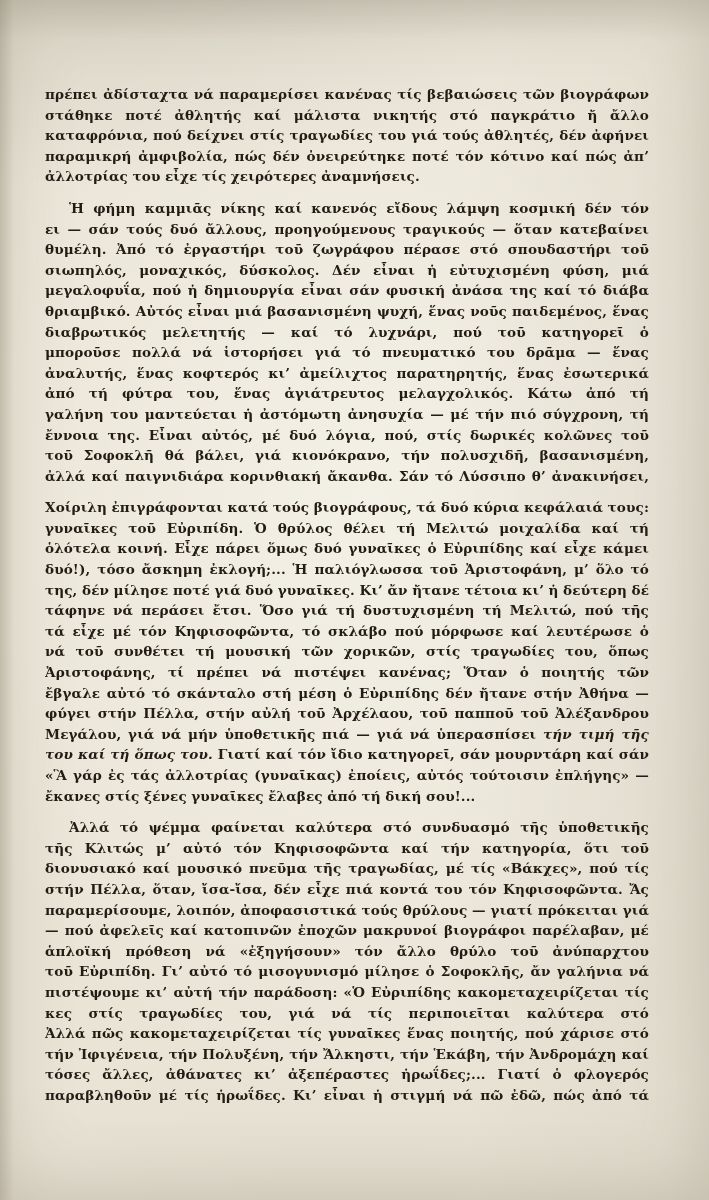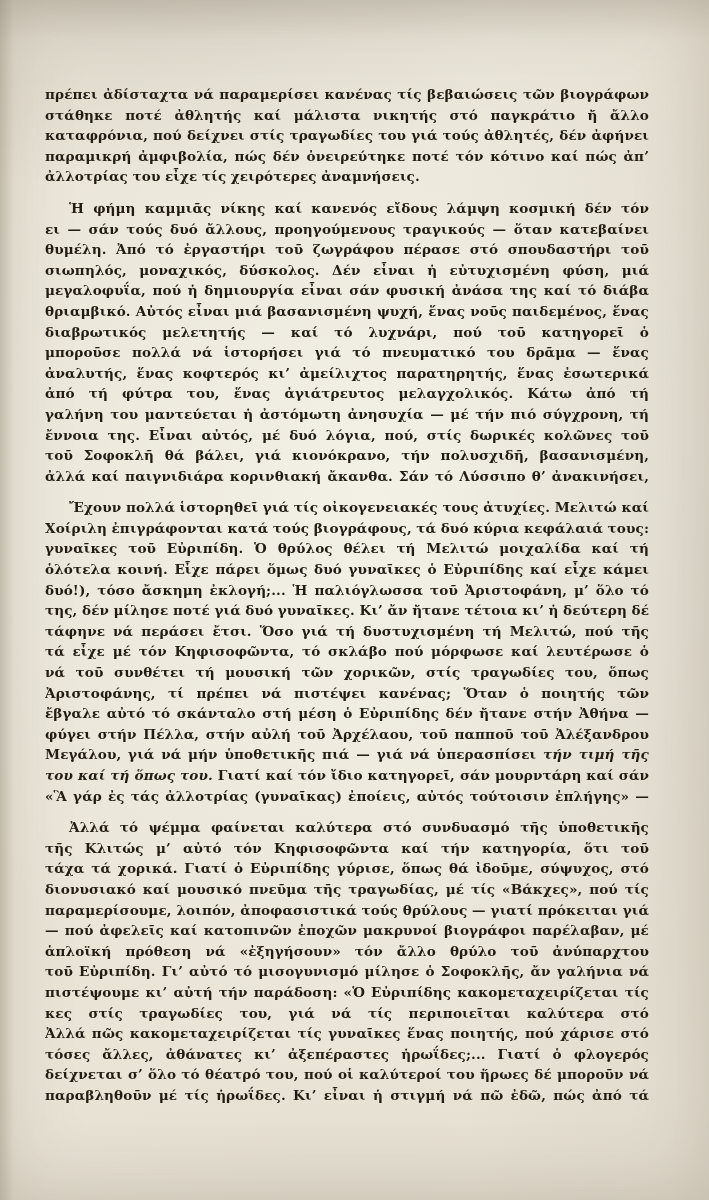--- a/index.html
+++ b/index.html
@@ -60,45 +60,45 @@
       <div class="line"><span>διαβρωτικός μελετητής — καί τό λυχνάρι, πού τοῦ κατηγορεῖ ὁ Ἀριστοφάνης, θά</span></div>
       <div class="line"><span>μποροῦσε πολλά νά ἱστορήσει γιά τό πνευματικό του δρᾶμα — ἕνας δύσπιστος</span></div>
       <div class="line"><span>ἀναλυτής, ἕνας κοφτερός κι’ ἀμείλιχτος παρατηρητής, ἕνας ἐσωτερικά λαβωμένος,</span></div>
       <div class="line"><span>ἀπό τή φύτρα του, ἕνας ἀγιάτρευτος μελαγχολικός. Κάτω ἀπό τή φαινομενική</span></div>
       <div class="line"><span>γαλήνη του μαντεύεται ἡ ἀστόμωτη ἀνησυχία — μέ τήν πιό σύγχρονη, τή σημερινή</span></div>
       <div class="line"><span>ἔννοια της. Εἶναι αὐτός, μέ δυό λόγια, πού, στίς δωρικές κολῶνες τοῦ Αἰσχύλου καί</span></div>
       <div class="line"><span>τοῦ Σοφοκλῆ θά βάλει, γιά κιονόκρανο, τήν πολυσχιδῆ, βασανισμένη, μπερδεμένη,</span></div>
       <div class="line"><span>ἀλλά καί παιγνιδιάρα κορινθιακή ἄκανθα. Σάν τό Λύσσιπο θ’ ἀνακινήσει, θά</span></div>
     </div>
     <div class="paragraph">
-      <div class="line indent"><span>Ἔχουν πολλά ἱστορηθεῖ γιά τίς οἰκογενειακές τους ἀτυχίες. Μελιτώ καί</span></div>
       <div class="line"><span>Χοίριλη ἐπιγράφονται κατά τούς βιογράφους, τά δυό κύρια κεφάλαιά τους: Οἱ δυό</span></div>
       <div class="line"><span>γυναῖκες τοῦ Εὐριπίδη. Ὁ θρύλος θέλει τή Μελιτώ μοιχαλίδα καί τή Χοιρίλη</span></div>
       <div class="line"><span>ὁλότελα κοινή. Εἶχε πάρει ὅμως δυό γυναῖκες ὁ Εὐριπίδης καί εἶχε κάμει (καί στίς</span></div>
       <div class="line"><span>δυό!), τόσο ἄσκημη ἐκλογή;... Ἡ παλιόγλωσσα τοῦ Ἀριστοφάνη, μ’ ὅλο τό μῖσος</span></div>
       <div class="line"><span>της, δέν μίλησε ποτέ γιά δυό γυναῖκες. Κι’ ἄν ἤτανε τέτοια κι’ ἡ δεύτερη δέ θά</span></div>
       <div class="line"><span>τάφηνε νά περάσει ἔτσι. Ὅσο γιά τή δυστυχισμένη τή Μελιτώ, πού τῆς ἔσυρε, ὅτι</span></div>
       <div class="line"><span>τά εἶχε μέ τόν Κηφισοφῶντα, τό σκλάβο πού μόρφωσε καί λευτέρωσε ὁ ποιητής, γιά</span></div>
       <div class="line"><span>νά τοῦ συνθέτει τή μουσική τῶν χορικῶν, στίς τραγωδίες του, ὅπως κατηγοράει ὁ</span></div>
       <div class="line"><span>Ἀριστοφάνης, τί πρέπει νά πιστέψει κανένας; Ὅταν ὁ ποιητής τῶν «Βατράχων»</span></div>
       <div class="line"><span>ἔβγαλε αὐτό τό σκάνταλο στή μέση ὁ Εὐριπίδης δέν ἤτανε στήν Ἀθήνα — εἶχε</span></div>
       <div class="line"><span>φύγει στήν Πέλλα, στήν αὐλή τοῦ Ἀρχέλαου, τοῦ παπποῦ τοῦ Ἀλέξανδρου τοῦ</span></div>
       <div class="line"><span>Μεγάλου, γιά νά μήν ὑποθετικῆς πιά — γιά νά ὑπερασπίσει </span><em>τήν τιμή τῆς γυναίκας</em></div>
       <div class="line"><em>του καί τή ὅπως του.</em><span> Γιατί καί τόν ἴδιο κατηγορεῖ, σάν μουρντάρη καί σάν μοιχό:</span></div>
       <div class="line"><span>«Ἃ γάρ ἐς τάς ἀλλοτρίας (γυναῖκας) ἐποίεις, αὐτός τούτοισιν ἐπλήγης» — ὅ,τι</span></div>
+      <div class="line last"><span>ἔκανες στίς ξένες γυναῖκες ἔλαβες ἀπό τή δική σου!...</span></div>
     </div>
     <div class="paragraph">
       <div class="line indent"><span>Ἀλλά τό ψέμμα φαίνεται καλύτερα στό συνδυασμό τῆς ὑποθετικῆς ἀπιστίας</span></div>
       <div class="line"><span>τῆς Κλιτώς μ’ αὐτό τόν Κηφισοφῶντα καί τήν κατηγορία, ὅτι τοῦ μελοποιοῦσε</span></div>
-      <div class="line"><span>τάχα τά χορικά. Γιατί ὁ Εὐριπίδης γύρισε, ὅπως θά ἰδοῦμε, σύψυχος, στό</span></div>
       <div class="line"><span>διονυσιακό καί μουσικό πνεῦμα τῆς τραγωδίας, μέ τίς «Βάκχες», πού τίς ἔγραψε</span></div>
+      <div class="line"><span>στήν Πέλλα, ὅταν, ἴσα-ἴσα, δέν εἶχε πιά κοντά του τόν Κηφισοφῶντα. Ἄς</span></div>
       <div class="line"><span>παραμερίσουμε, λοιπόν, ἀποφασιστικά τούς θρύλους — γιατί πρόκειται γιά θρύλους</span></div>
       <div class="line"><span>— πού ἀφελεῖς καί κατοπινῶν ἐποχῶν μακρυνοί βιογράφοι παρέλαβαν, μέ τήν</span></div>
       <div class="line"><span>ἁπλοϊκή πρόθεση νά «ἐξηγήσουν» τόν ἄλλο θρύλο τοῦ ἀνύπαρχτου μισογυνισμοῦ</span></div>
       <div class="line"><span>τοῦ Εὐριπίδη. Γι’ αὐτό τό μισογυνισμό μίλησε ὁ Σοφοκλῆς, ἄν γαλήνια νά</span></div>
       <div class="line"><span>πιστέψουμε κι’ αὐτή τήν παράδοση: «Ὁ Εὐριπίδης κακομεταχειρίζεται τίς γυναῖ-</span></div>
       <div class="line"><span>κες στίς τραγωδίες του, γιά νά τίς περιποιεῖται καλύτερα στό γυναικωνίτη»!...</span></div>
       <div class="line"><span>Ἀλλά πῶς κακομεταχειρίζεται τίς γυναῖκες ἕνας ποιητής, πού χάρισε στό θέατρο</span></div>
+      <div class="line"><span>τήν Ἰφιγένεια, τήν Πολυξένη, τήν Ἄλκηστι, τήν Ἑκάβη, τήν Ἀνδρομάχη καί</span></div>
       <div class="line"><span>τόσες ἄλλες, ἀθάνατες κι’ ἀξεπέραστες ἡρωΐδες;... Γιατί ὁ φλογερός φεμινισμός του</span></div>
-      <div class="line"><span>δείχνεται σ’ ὅλο τό θέατρό του, πού οἱ καλύτεροί του ἥρωες δέ μποροῦν νά</span></div>
       <div class="line"><span>παραβληθοῦν μέ τίς ἡρωΐδες. Κι’ εἶναι ἡ στιγμή νά πῶ ἐδῶ, πώς ἀπό τά ἔργα τους</span></div>
     </div>
   </div>
 
 </body></html>

